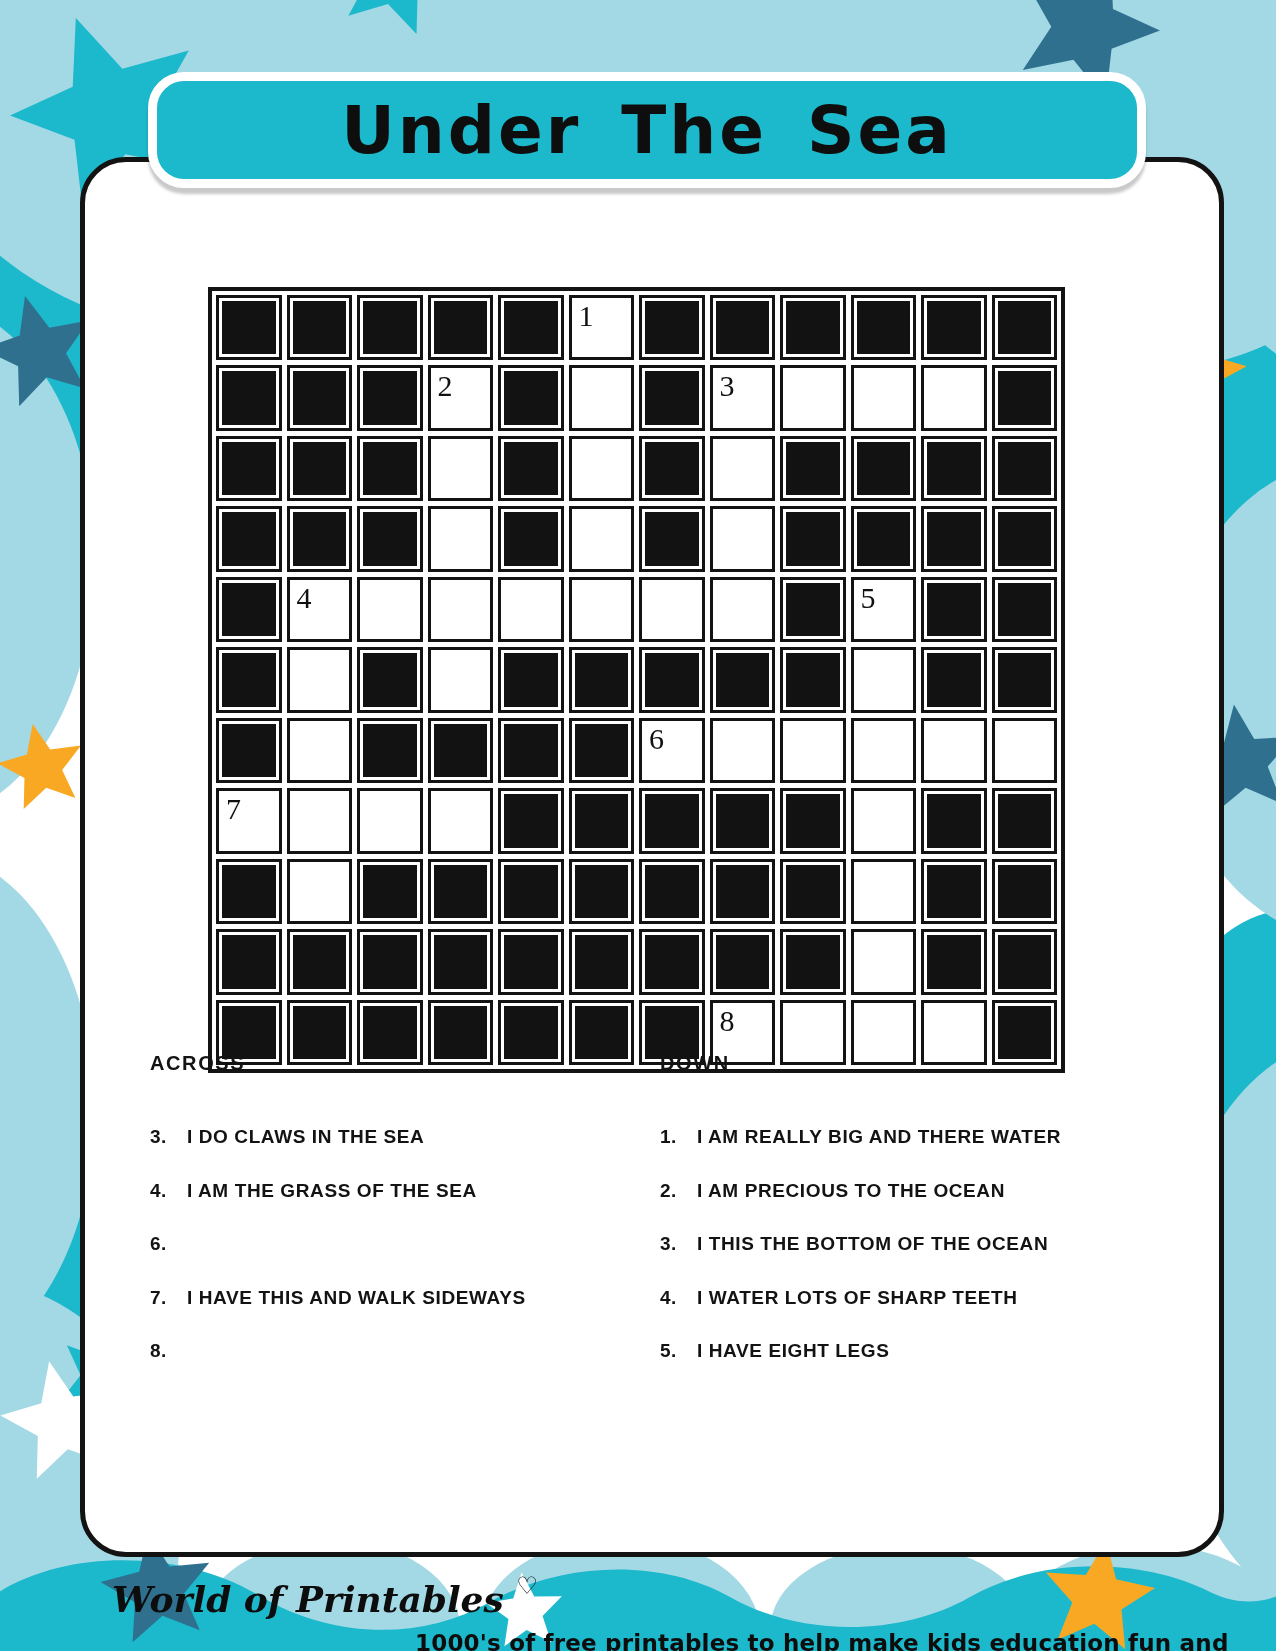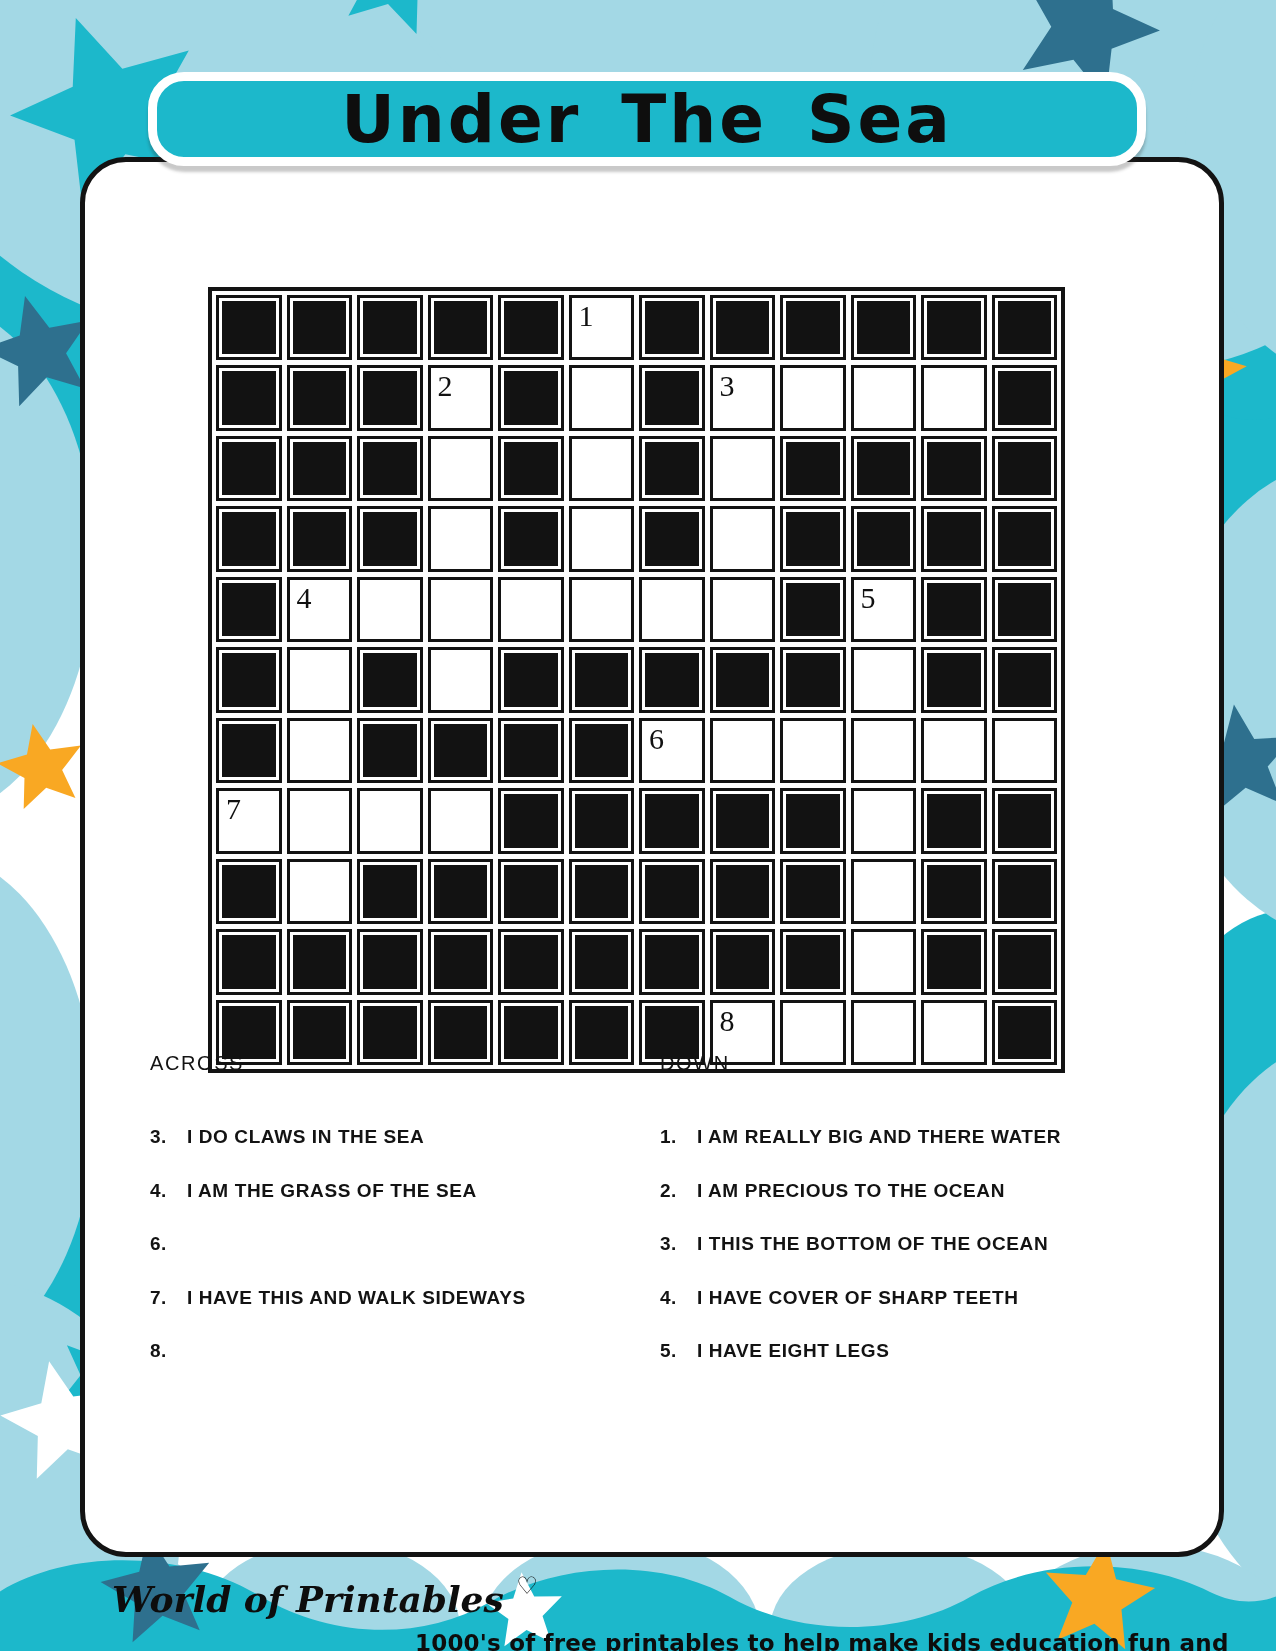--- a/index.html
+++ b/index.html
@@ -5,38 +5,38 @@
   html,body{margin:0;padding:0;}
   body{width:1276px;height:1651px;position:relative;overflow:hidden;background:#ffffff;
        font-family:"Liberation Sans", sans-serif;}
   #bg{position:absolute;left:0;top:0;width:1276px;height:1651px;z-index:0;}
 
   
   .card{position:absolute;left:80px;top:157px;width:1134px;height:1390px;
         background:#ffffff;border:5px solid #131313;border-radius:46px;z-index:1;}
 
   
-  .banner{position:absolute;left:148px;top:72px;width:998px;height:94px;
+  .banner{position:absolute;left:148px;top:72px;width:998px;height:116px;
           background:#1cb8cb;border:9px solid #ffffff;border-radius:36px;z-index:2;
           box-shadow:0 6px 3px rgba(40,40,40,.25);
           display:flex;align-items:center;justify-content:center;box-sizing:border-box;}
   .banner h1{margin:0;font-size:66px;font-weight:800;color:#0e0e0e;letter-spacing:3px;
              word-spacing:14px;font-family:"DejaVu Sans", sans-serif;}
 
   
   .grid{position:absolute;left:208px;top:287px;width:857px;height:786px;z-index:3;
         box-sizing:border-box;border:4px solid #131313;background:#ffffff;padding:4px;
         display:grid;grid-template-columns:repeat(12,1fr);grid-template-rows:repeat(11,1fr);gap:5px;}
   .cell{box-sizing:border-box;border:3px solid #131313;background:#ffffff;
         font-family:"Liberation Serif", serif;font-size:30px;line-height:1;color:#111;
         padding:3px 0 0 7px;}
   .cell.black{background:#121212;box-shadow:inset 0 0 0 3px #ffffff;}
 
   
-  .clue-head{position:absolute;z-index:3;font-size:20px;font-weight:400;color:#131313;
+  .clue-head{position:absolute;z-index:3;font-size:20px;font-weight:700;color:#131313;
              letter-spacing:1.6px;}
   .clue-list{position:absolute;z-index:3;display:flex;flex-direction:column;}
   .clue-row{height:53.5px;display:flex;align-items:flex-start;white-space:nowrap;}
   .clue-num{width:37px;font-size:19px;font-weight:700;color:#131313;letter-spacing:.5px;}
   .clue-text{font-size:19px;font-weight:700;color:#131313;letter-spacing:.6px;}
 
   
   .brand{position:absolute;left:112px;top:1560px;z-index:3;color:#0d0d0d;
          font-family:"DejaVu Serif", serif;font-style:italic;font-weight:700;font-size:36px;margin-top:11px;}
   .brand .heart{font-size:24px;vertical-align:18px;font-style:normal;}
@@ -273,21 +273,21 @@
     <div class="clue-row">
       <div class="clue-num">2.</div>
       <div class="clue-text">I AM PRECIOUS TO THE OCEAN</div>
     </div>
     <div class="clue-row">
       <div class="clue-num">3.</div>
       <div class="clue-text">I THIS THE BOTTOM OF THE OCEAN</div>
     </div>
     <div class="clue-row">
       <div class="clue-num">4.</div>
-      <div class="clue-text">I HAVE COVER OF SHARP TEETH</div>
+      <div class="clue-text">I WATER LOTS OF SHARP TEETH</div>
     </div>
     <div class="clue-row">
       <div class="clue-num">5.</div>
       <div class="clue-text">I HAVE EIGHT LEGS</div>
     </div>
   </div>
 
 <div class="brand"><span>World of Printables</span> <span class="heart">♡</span></div>
 <div class="tagline">1000's of free printables to help make kids education fun and engaging</div>
 

